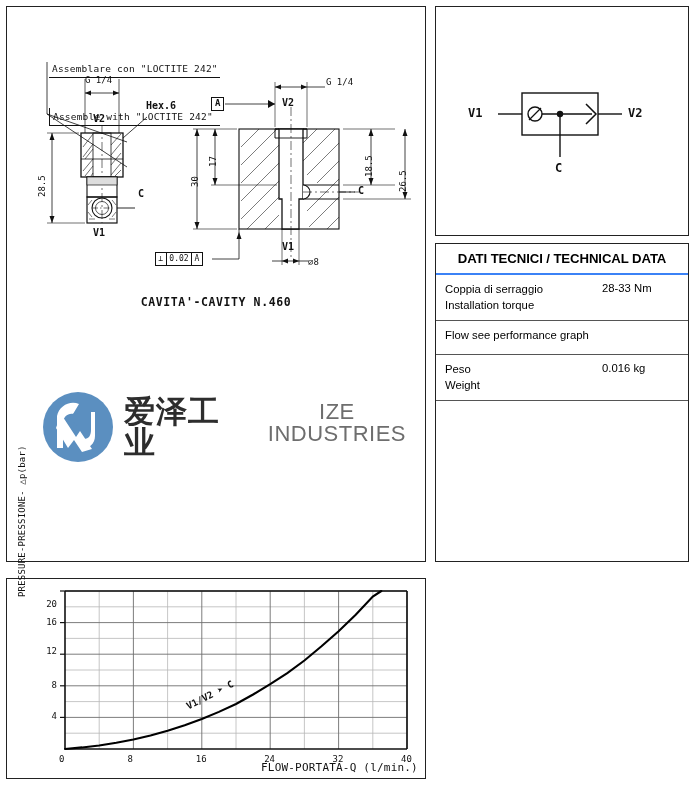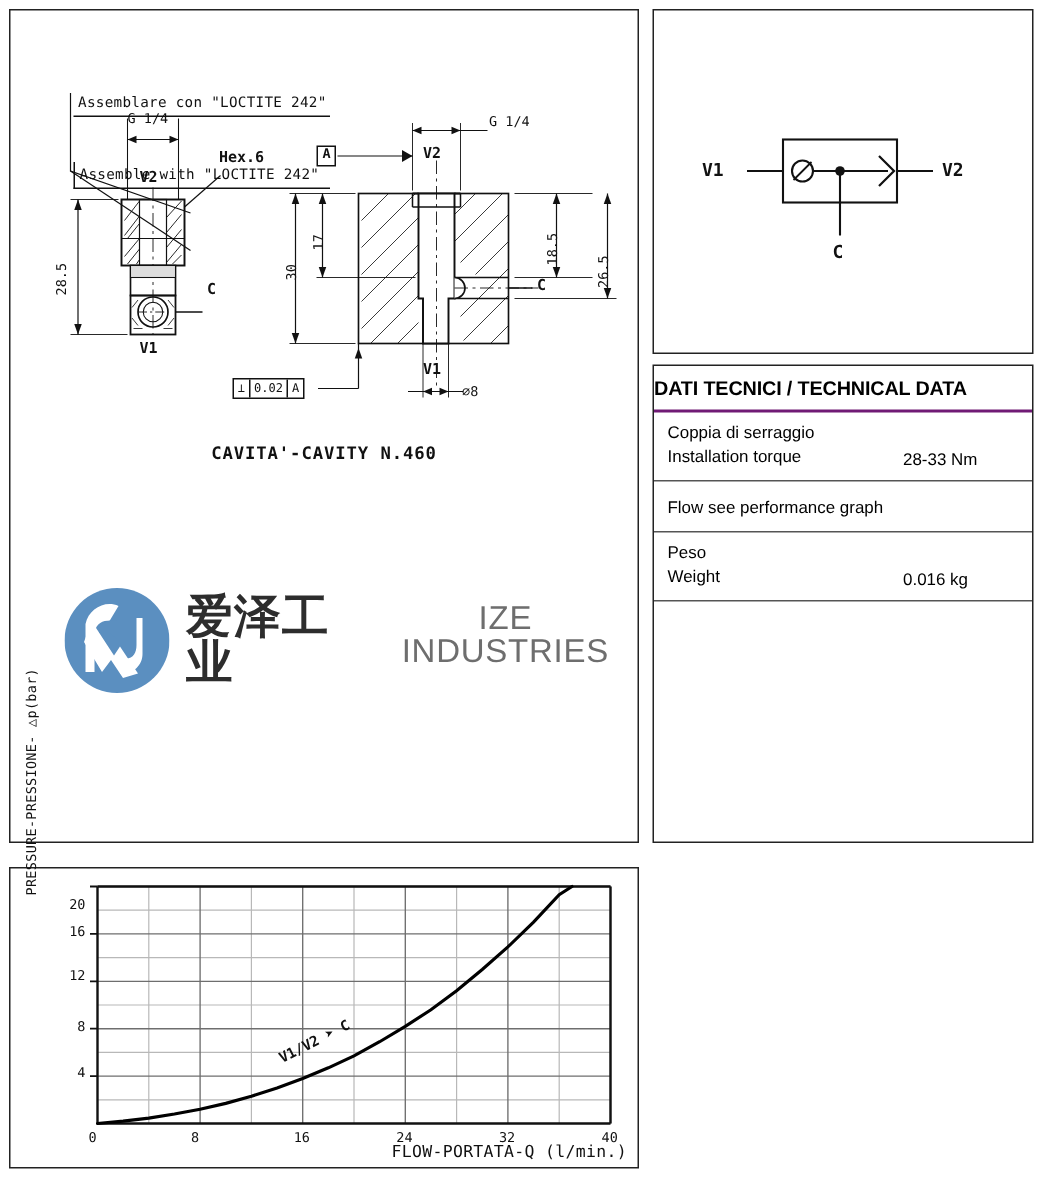--- a/index.html
+++ b/index.html
@@ -130,29 +130,29 @@
   }
 
   
   #symbol-svg { position: absolute; left: 0; top: 0; }
 
   
   #data-title {
     font-family: "Liberation Sans", sans-serif;
     font-weight: bold;
     font-size: 13.2px;
-    text-align: left;
+    text-align: center;
     padding: 7px 0 7px;
-    border-bottom: 2px solid #701a75;
+    border-bottom: 2px solid #3b82f6;
     color: #000;
     letter-spacing: -.1px;
   }
   .data-row {
     display: flex;
-    align-items: flex-end;
+    align-items: flex-start;
     border-bottom: 1.4px solid #555;
     padding: 7px 0 7px 9px;
     font-family: "Liberation Sans", sans-serif;
     font-size: 11.3px;
     color: #000;
     min-height: 34px;
     box-sizing: border-box;
   }
   .data-row .rlabel { line-height: 15.5px; flex: 1 1 auto; }
   .data-row .rvalue { width: 86px; flex: none; font-size: 11.3px; }

